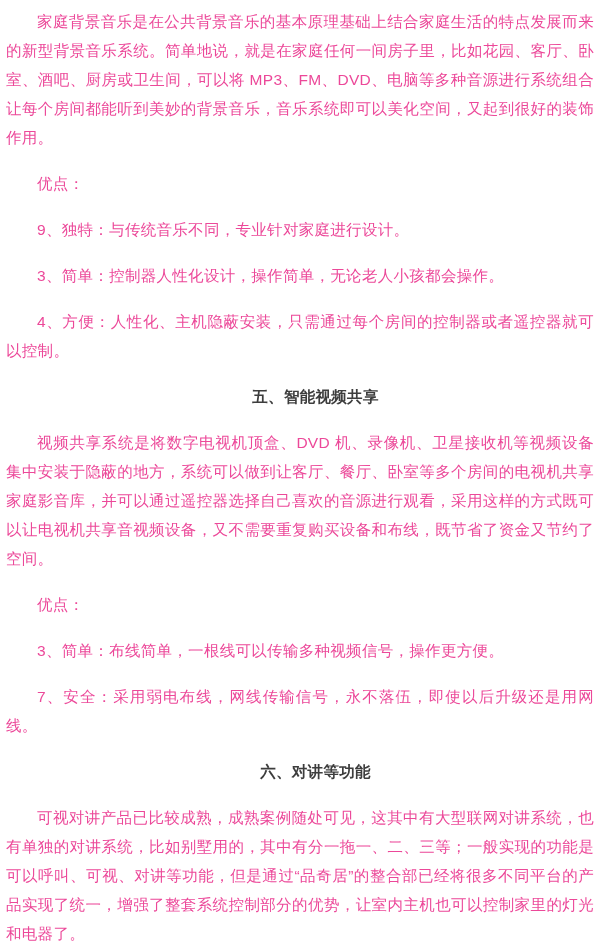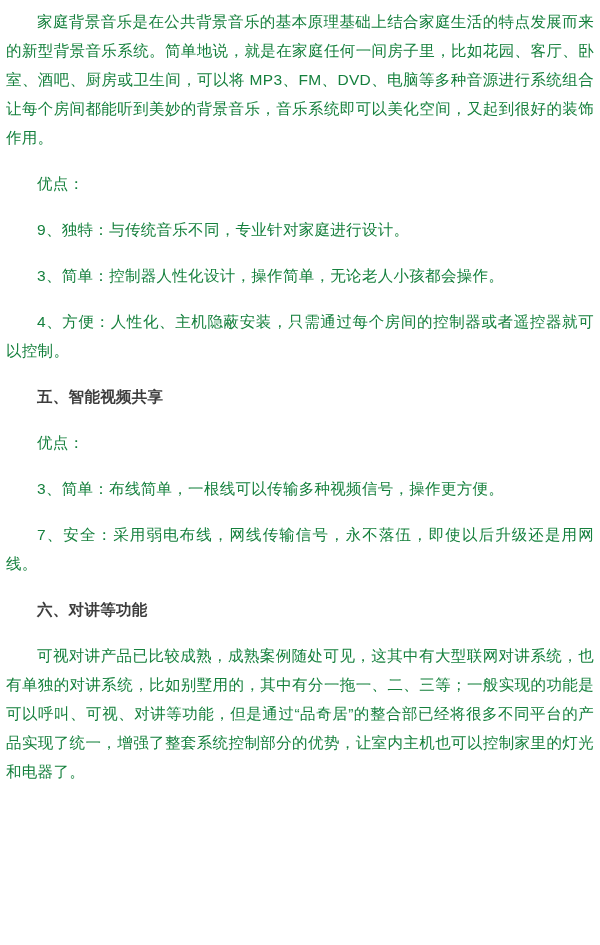--- a/index.html
+++ b/index.html
@@ -17,40 +17,41 @@
     box-sizing: border-box;
     width: 600px;
     height: 945px;
     padding: 7px 6px 0 6px;
     background: #ffffff;
   }
   .para {
     margin: 0 0 17px 0;
     font-size: 15.5px;
     line-height: 29px;
-    color: #15803d;
+    color: #ec4899;
     text-align: justify;
     text-indent: 2em;
     letter-spacing: 0.3px;
   }
   .para.heading {
     font-weight: bold;
     color: #3d3d3d;
-    text-align: left;
+    text-align: center;
   }
 </style>
 </head>
 <body>
 
 <div class="page">
   <p class="para">家庭背景音乐是在公共背景音乐的基本原理基础上结合家庭生活的特点发展而来的新型背景音乐系统。简单地说，就是在家庭任何一间房子里，比如花园、客厅、卧室、酒吧、厨房或卫生间，可以将 MP3、FM、DVD、电脑等多种音源进行系统组合让每个房间都能听到美妙的背景音乐，音乐系统即可以美化空间，又起到很好的装饰作用。</p>
   <p class="para">优点：</p>
   <p class="para">9、独特：与传统音乐不同，专业针对家庭进行设计。</p>
   <p class="para">3、简单：控制器人性化设计，操作简单，无论老人小孩都会操作。</p>
   <p class="para">4、方便：人性化、主机隐蔽安装，只需通过每个房间的控制器或者遥控器就可以控制。</p>
   <p class="para heading">五、智能视频共享</p>
+  <p class="para">视频共享系统是将数字电视机顶盒、DVD 机、录像机、卫星接收机等视频设备集中安装于隐蔽的地方，系统可以做到让客厅、餐厅、卧室等多个房间的电视机共享家庭影音库，并可以通过遥控器选择自己喜欢的音源进行观看，采用这样的方式既可以让电视机共享音视频设备，又不需要重复购买设备和布线，既节省了资金又节约了空间。</p>
   <p class="para">优点：</p>
   <p class="para">3、简单：布线简单，一根线可以传输多种视频信号，操作更方便。</p>
   <p class="para">7、安全：采用弱电布线，网线传输信号，永不落伍，即使以后升级还是用网线。</p>
   <p class="para heading">六、对讲等功能</p>
   <p class="para">可视对讲产品已比较成熟，成熟案例随处可见，这其中有大型联网对讲系统，也有单独的对讲系统，比如别墅用的，其中有分一拖一、二、三等；一般实现的功能是可以呼叫、可视、对讲等功能，但是通过“品奇居”的整合部已经将很多不同平台的产品实现了统一，增强了整套系统控制部分的优势，让室内主机也可以控制家里的灯光和电器了。</p>
 
 </div>
 
 </body></html>

